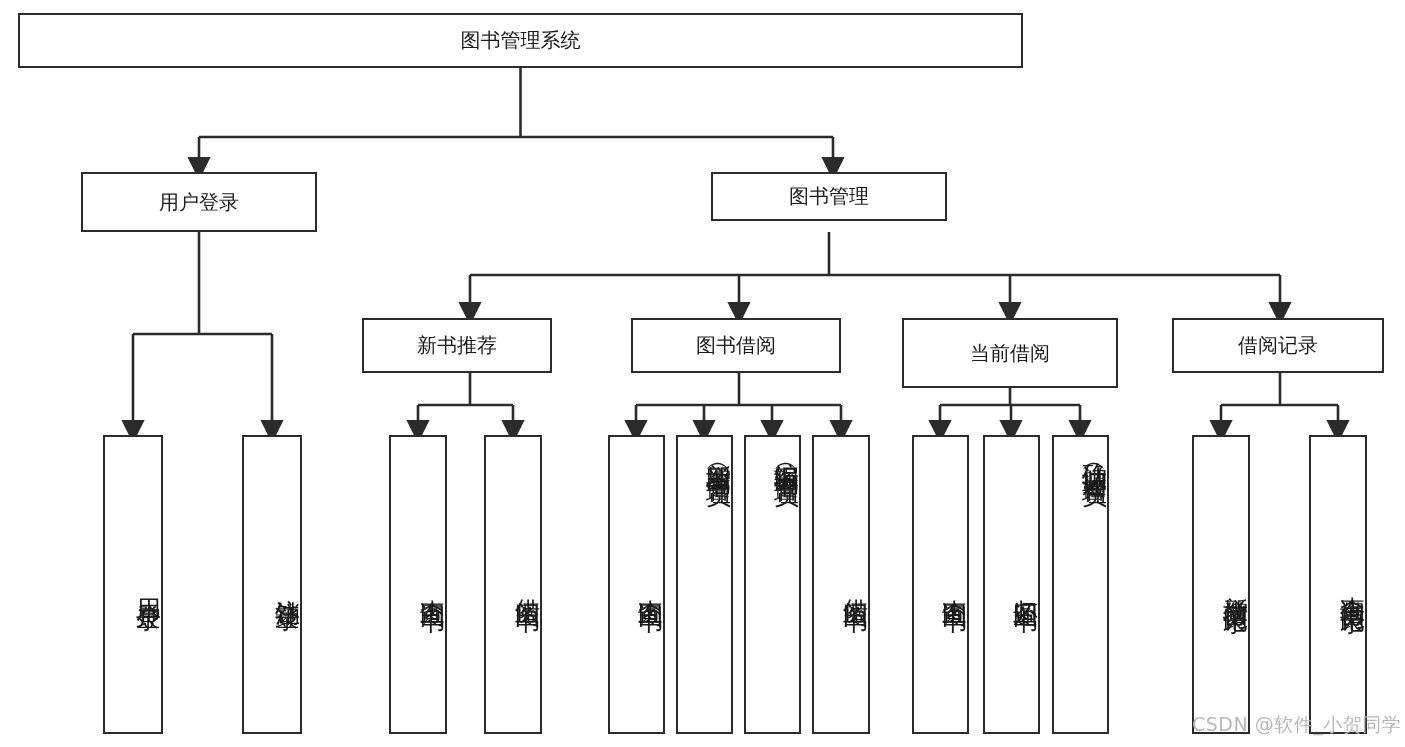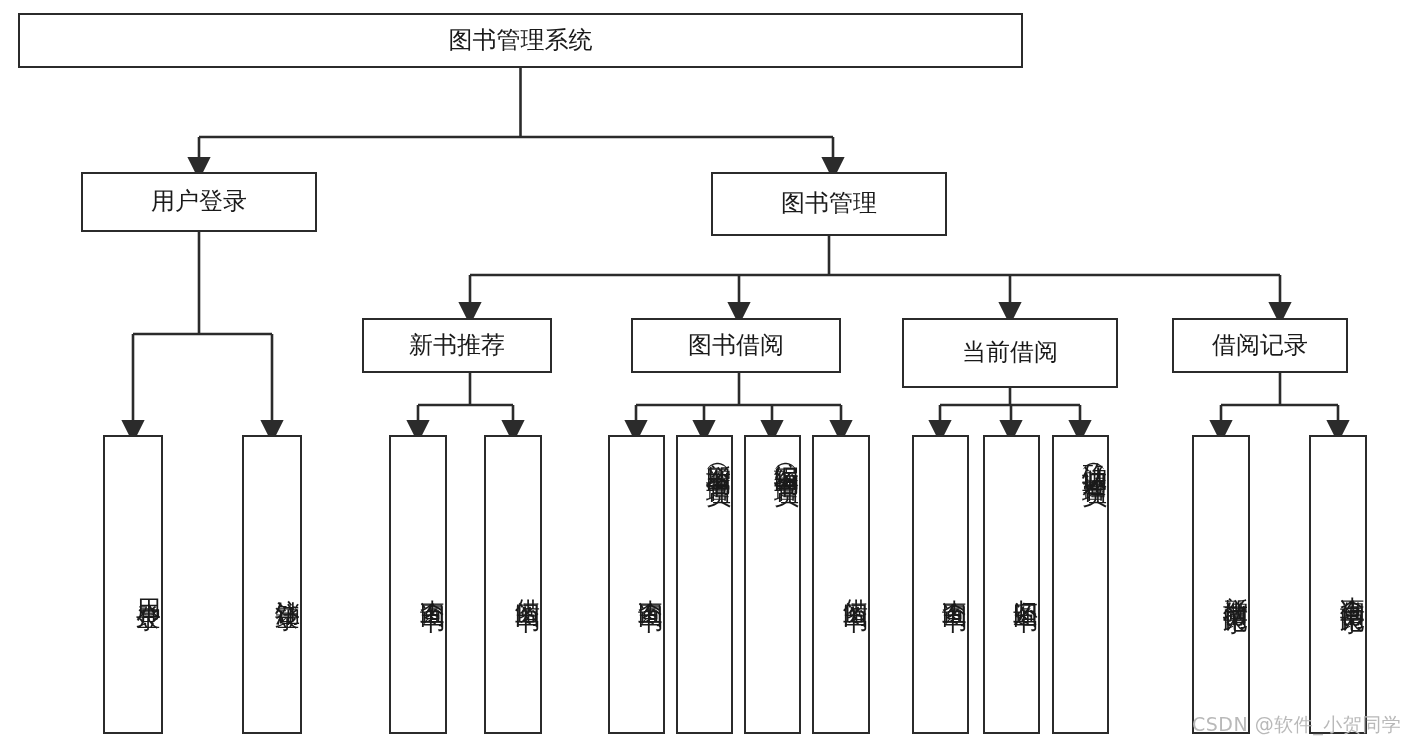--- a/index.html
+++ b/index.html
@@ -34,21 +34,21 @@
     justify-content: center;
     color: #1a1a1a;
   }
   .node .label {
     display: block;
     text-align: center;
     line-height: 1.32;
     white-space: pre;
   }
   .node.horiz .label {
-    font-size: 24px;
+    font-size: 20px;
   }
   .node.vert {
     align-items: flex-start;
     padding-top: 6px;
   }
   .node.vert .label {
     writing-mode: vertical-rl;
     text-orientation: upright;
     font-size: 25px;
     letter-spacing: 3px;
@@ -122,34 +122,34 @@
     </g>
   </svg>
 
   <div class="node horiz" style="left:18px; top:13px; width:1005px; height:55px;">
     <span class="label">图书管理系统</span>
   </div>
 
   <div class="node horiz" style="left:81px; top:172px; width:236px; height:60px;">
     <span class="label">用户登录</span>
   </div>
-  <div class="node horiz" style="left:711px; top:172px; width:236px; height:64px;">
+  <div class="node horiz" style="left:711px; top:172px; width:236px; height:49px;">
     <span class="label">图书管理</span>
   </div>
 
   <div class="node horiz" style="left:362px; top:318px; width:190px; height:55px;">
     <span class="label">新书推荐</span>
   </div>
   <div class="node horiz" style="left:631px; top:318px; width:210px; height:55px;">
     <span class="label">图书借阅</span>
   </div>
   <div class="node horiz" style="left:902px; top:318px; width:216px; height:70px;">
     <span class="label">当前借阅</span>
   </div>
-  <div class="node horiz" style="left:1172px; top:318px; width:176px; height:55px;">
+  <div class="node horiz" style="left:1172px; top:318px; width:212px; height:55px;">
     <span class="label">借阅记录</span>
   </div>
 
   <div class="node vert center" style="left:103px; top:435px; width:60px; height:299px; align-items:center; padding-top:0;">
     <span class="label">用户登录</span>
   </div>
   <div class="node vert center" style="left:242px; top:435px; width:60px; height:299px; align-items:center; padding-top:0;">
     <span class="label">注销登录</span>
   </div>
 

